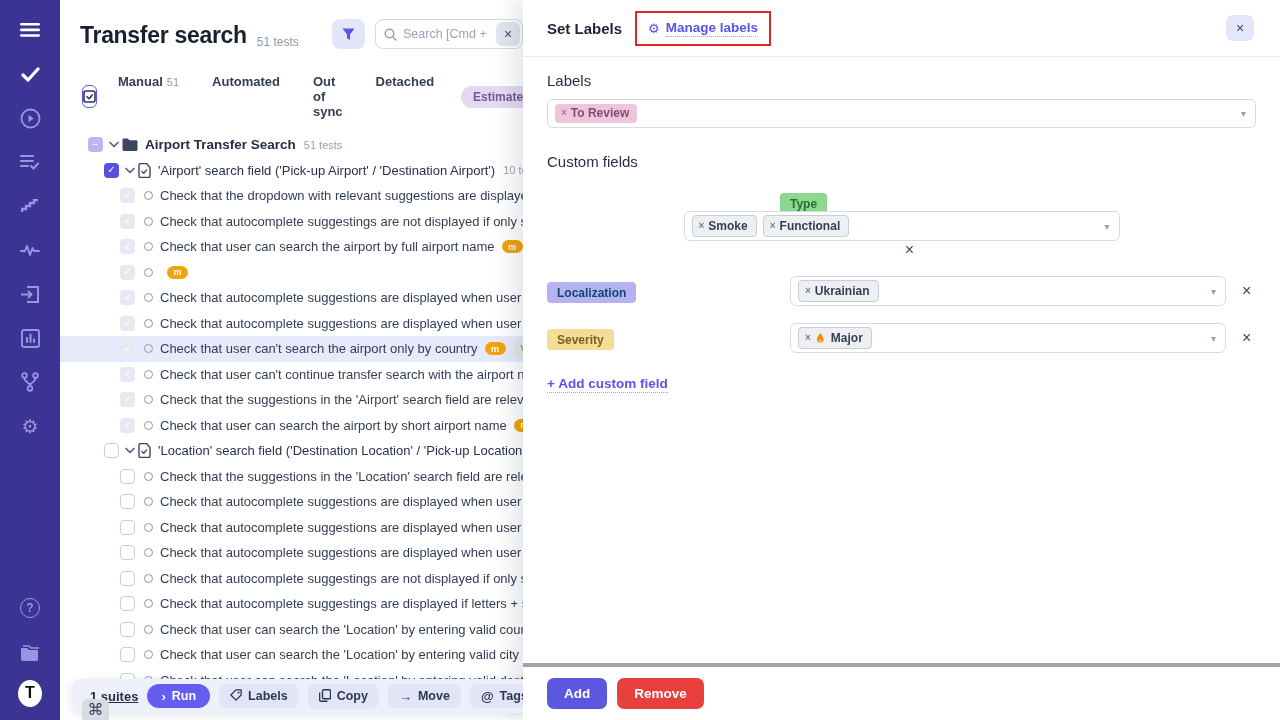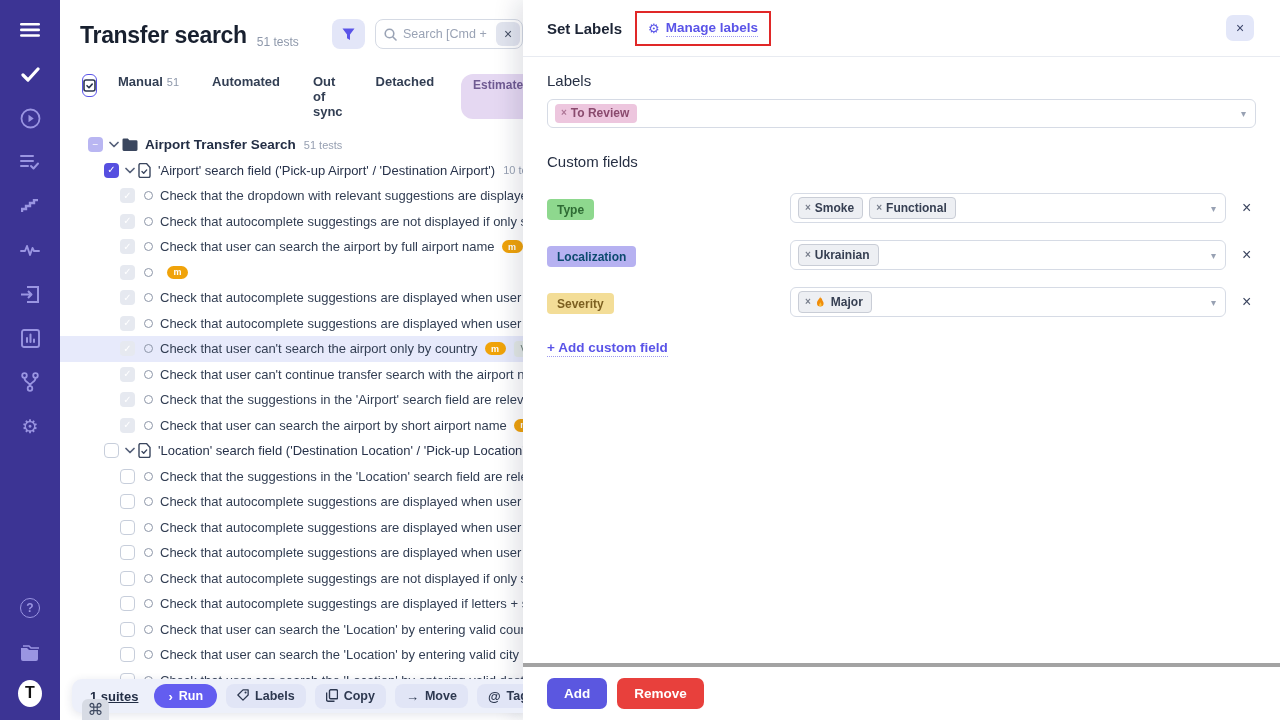--- a/index.html
+++ b/index.html
@@ -29,21 +29,21 @@
   .filter-btn { margin-left: auto; width: 33px; height: 30px; background: #e3e6f8; border: none;
                 border-radius: 8px; display: flex; align-items: center; justify-content: center; cursor: pointer; }
   .search-box { position: relative; width: 148px; height: 30px; margin-left: 10px; border: 1px solid #d5dae4;
                 border-radius: 8px; display: flex; align-items: center; padding-left: 8px; background: #fff; }
   .search-box input { border: none; outline: none; width: 86px; margin-left: 6px; font-size: 12.5px;
                       font-family: inherit; color: #333f52; }
   .search-box input::placeholder { color: #9aa3b5; }
   .search-clear { position: absolute; right: 2px; top: 2px; width: 24px; height: 24px; background: #e2e5ef;
                   border: none; border-radius: 6px; color: #444e63; font-size: 14px; cursor: pointer; }
 
-  .tabs-row { display: flex; margin-top: 25px; padding-left: 22px; }
+  .tabs-row { display: flex; align-items: center; margin-top: 25px; padding-left: 22px; }
   .select-all-btn { width: 23px; height: 23px; border: 1.6px solid #5a54e8; border-radius: 6px;
                     background: #fff; display: flex; align-items: center; justify-content: center; cursor: pointer; }
   .tab { display: flex; align-items: baseline; cursor: pointer; margin-left: 33px; }
   .tab:first-of-type { margin-left: 21px; }
   .tab-label { font-size: 13px; font-weight: 700; color: #323e53; }
   .tab-count { font-size: 11px; color: #8e98ab; margin-left: 4px; }
   .estimate-badge { margin-left: 27px; padding: 4px 12px; background: #e5d8f2; color: #6f5a92;
                     border-radius: 12px; font-size: 12px; font-weight: 600; cursor: pointer; }
 
   .tree { margin-top: 13px; }
@@ -66,21 +66,21 @@
   .trow.folder .t-text { font-weight: 700; color: #232e45; font-size: 13.5px; }
   .trow.suite .t-text { font-weight: 500; color: #27324a; }
   .t-meta { font-size: 11px; color: #97a0b2; margin-left: 8px; }
   .b-m { margin-left: 7px; padding: 1.5px 6.5px; background: #f0a30a; color: #fff; font-size: 9px;
          font-weight: 700; border-radius: 8px; flex: none; }
   .b-ver { margin-left: 8px; padding: 2px 7px; background: #e3e9e6; color: #6f8078; font-size: 10.5px;
            border-radius: 4px; flex: none; }
 
   .lp-footer { position: absolute; left: 12px; right: 0; bottom: 7px; height: 34px; background: #edf0fa;
                border-radius: 10px 0 0 10px; display: flex; align-items: center; padding: 0 8px 0 18px;
-               gap: 9px; box-shadow: 0 2px 10px rgba(30,40,90,.12); z-index: 4; }
+               gap: 2px; box-shadow: 0 2px 10px rgba(30,40,90,.12); z-index: 4; }
   .suites-link { font-size: 13px; font-weight: 700; color: #232e45; text-decoration: underline;
                  margin-right: 7px; cursor: pointer; white-space: nowrap; }
   .fbtn { display: flex; align-items: center; gap: 6px; background: #e1e5f6; border: none; border-radius: 8px;
           padding: 5px 11px; font-size: 12.5px; font-weight: 600; color: #2d3850; cursor: pointer;
           font-family: inherit; white-space: nowrap; }
   .fbtn.primary { background: #635df0; color: #fff; border-radius: 14px; padding: 5px 14px; }
   .fbtn .gi { font-size: 13px; line-height: 1; }
   .cmd-key { position: absolute; left: 22px; bottom: 0; width: 27px; height: 21px; background: #d7dbe4;
              border-radius: 6px 6px 0 0; display: flex; align-items: center; justify-content: center;
              font-size: 16px; color: #3f4a61; z-index: 5; }
@@ -103,21 +103,21 @@
          display: flex; align-items: center; padding: 0 26px 0 7px; gap: 6px; cursor: pointer; }
   .sel .caret { position: absolute; right: 9px; color: #98a1b3; font-size: 10px; }
   .labels-sel { margin-top: 10px; }
   .chip { display: flex; align-items: center; gap: 4px; border-radius: 4px; padding: 2.5px 8px 2.5px 6px;
           font-size: 12px; font-weight: 600; line-height: 1.2; white-space: nowrap; }
   .chip .x { font-size: 10px; opacity: .65; }
   .chip.pink { background: #edc6de; color: #8a4a6e; }
   .chip.gray { background: #edeff3; border: 1px solid #c9cdd6; color: #363f52; }
   .cf-heading { margin-top: 25px; }
   .cf-row { display: flex; align-items: center; margin-top: 17px; }
-  .cf-row:first-of-type { margin-top: 23px; }
+  .cf-row:first-of-type { margin-top: 23px; flex-direction: column; }
   .cf-badge { padding: 3.5px 10px; border-radius: 4px; font-size: 12px; font-weight: 600; }
   .cf-label-col { width: 243px; flex: none; }
   .cf-sel { flex: none; width: 436px; height: 30px; }
   .cf-x { margin-left: 16px; background: none; border: none; color: #3c4660; font-size: 16px; cursor: pointer; }
   .add-field { display: inline-block; margin-top: 23px; font-size: 13.5px; font-weight: 600; color: #5a54e8;
                border-bottom: 1.5px dotted #9f9bf0; padding-bottom: 1px; cursor: pointer; }
   .mp-footer { position: absolute; left: 0; right: 0; bottom: 0; border-top: 4px solid #a3a3a3;
                padding: 11px 24px; display: flex; gap: 10px; background: #fff; }
   .btn { border: none; border-radius: 7px; padding: 8px 17px; font-size: 13.5px; font-weight: 600;
          color: #fff; cursor: pointer; font-family: inherit; }

